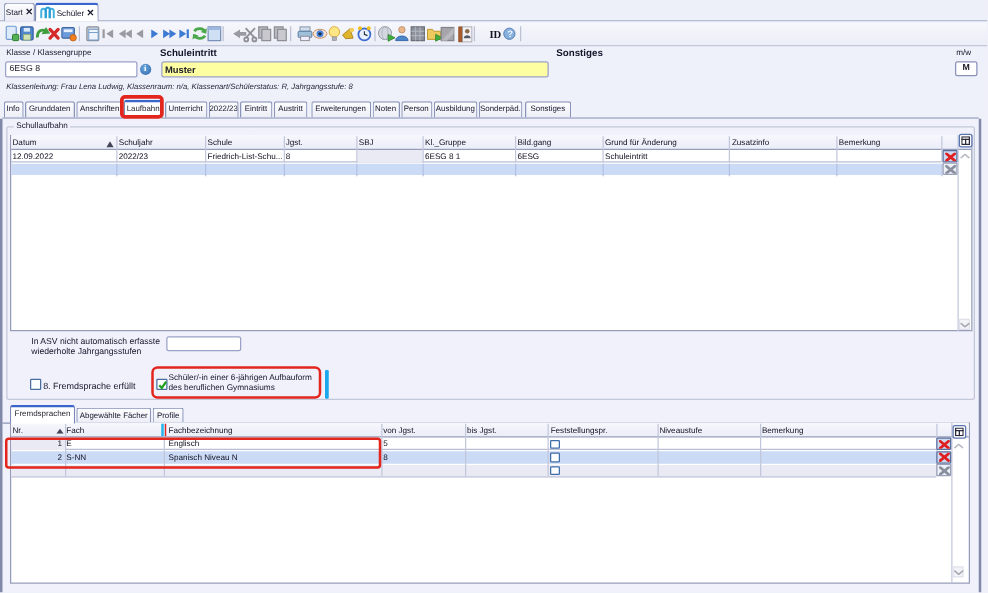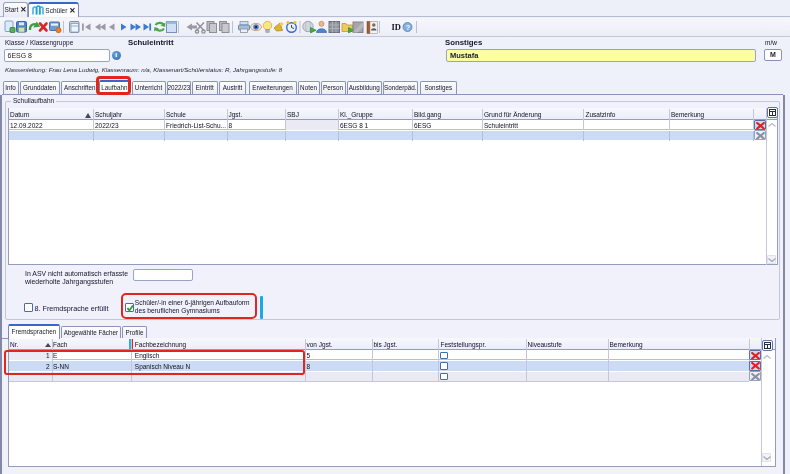--- a/index.html
+++ b/index.html
@@ -151,21 +151,21 @@
 <text x="405.8" y="11.8" font-size="7.5" font-weight="bold" fill="#eef4fc">?</text>
 <line x1="416.5" y1="3" x2="416.5" y2="15" stroke="#bdc1d4"></line>
 </svg>
 
 <div class="lbl" style="left:5px;top:39px;">Klasse / Klassengruppe</div>
 <div class="lbl" style="left:128px;top:38px;font-weight:bold;font-size:7.8px">Schuleintritt</div>
 <div class="lbl" style="left:445px;top:38px;font-weight:bold;font-size:7.8px">Sonstiges</div>
 <div class="lbl" style="left:765px;top:39px;">m/w</div>
 <div class="ab" style="left:4px;top:48.5px;width:105.5px;height:13px;background:#fff;border:1px solid #9aa2c8;border-radius:2px;font-size:7px;line-height:11px;padding-left:2.5px">6ESG 8</div>
 <div class="ab" style="left:111.5px;top:50.5px;width:9.5px;height:9.5px;border-radius:50%;background:radial-gradient(circle at 40% 35%,#6aa8e0,#2f64a8);color:#fff;font-size:7px;font-weight:bold;text-align:center;line-height:9.5px;font-family:'Liberation Serif',serif">i</div>
-<div class="ab" style="left:446px;top:48.5px;width:310px;height:13px;background:#fdfda2;border:1px solid #9aa2c8;border-radius:2px;font-size:7.5px;font-weight:bold;line-height:11px;padding-left:3px">Mustafa</div>
+<div class="ab" style="left:129px;top:48.5px;width:309.5px;height:13px;background:#fdfda2;border:1px solid #9aa2c8;border-radius:2px;font-size:7.5px;font-weight:bold;line-height:11px;padding-left:2px">Muster</div>
 <div class="ab" style="left:764px;top:49px;width:18px;height:12px;background:#fff;border:1px solid #8a92b8;border-radius:2px;font-size:7px;font-weight:bold;text-align:center;line-height:10px">M</div>
 <div class="ab" style="left:5px;top:66px;font-size:6.2px;font-style:italic;color:#26263a;white-space:nowrap">Klassenleitung: Frau Lena Ludwig, Klassenraum: n/a, Klassenart/Schülerstatus: R, Jahrgangsstufe: 8</div>
 
 <div class="mtab" style="left:2.5px;width:16px">Info</div>
 <div class="mtab" style="left:19.5px;width:40.5px">Grunddaten</div>
 <div class="mtab" style="left:61px;width:37.5px">Anschriften</div>
 <div class="mtab" style="left:131.5px;width:34px">Unterricht</div>
 <div class="mtab" style="left:166.5px;width:24px">2022/23</div>
 <div class="mtab" style="left:191.5px;width:26.5px">Eintritt</div>
 <div class="mtab" style="left:219px;width:27px">Austritt</div>

